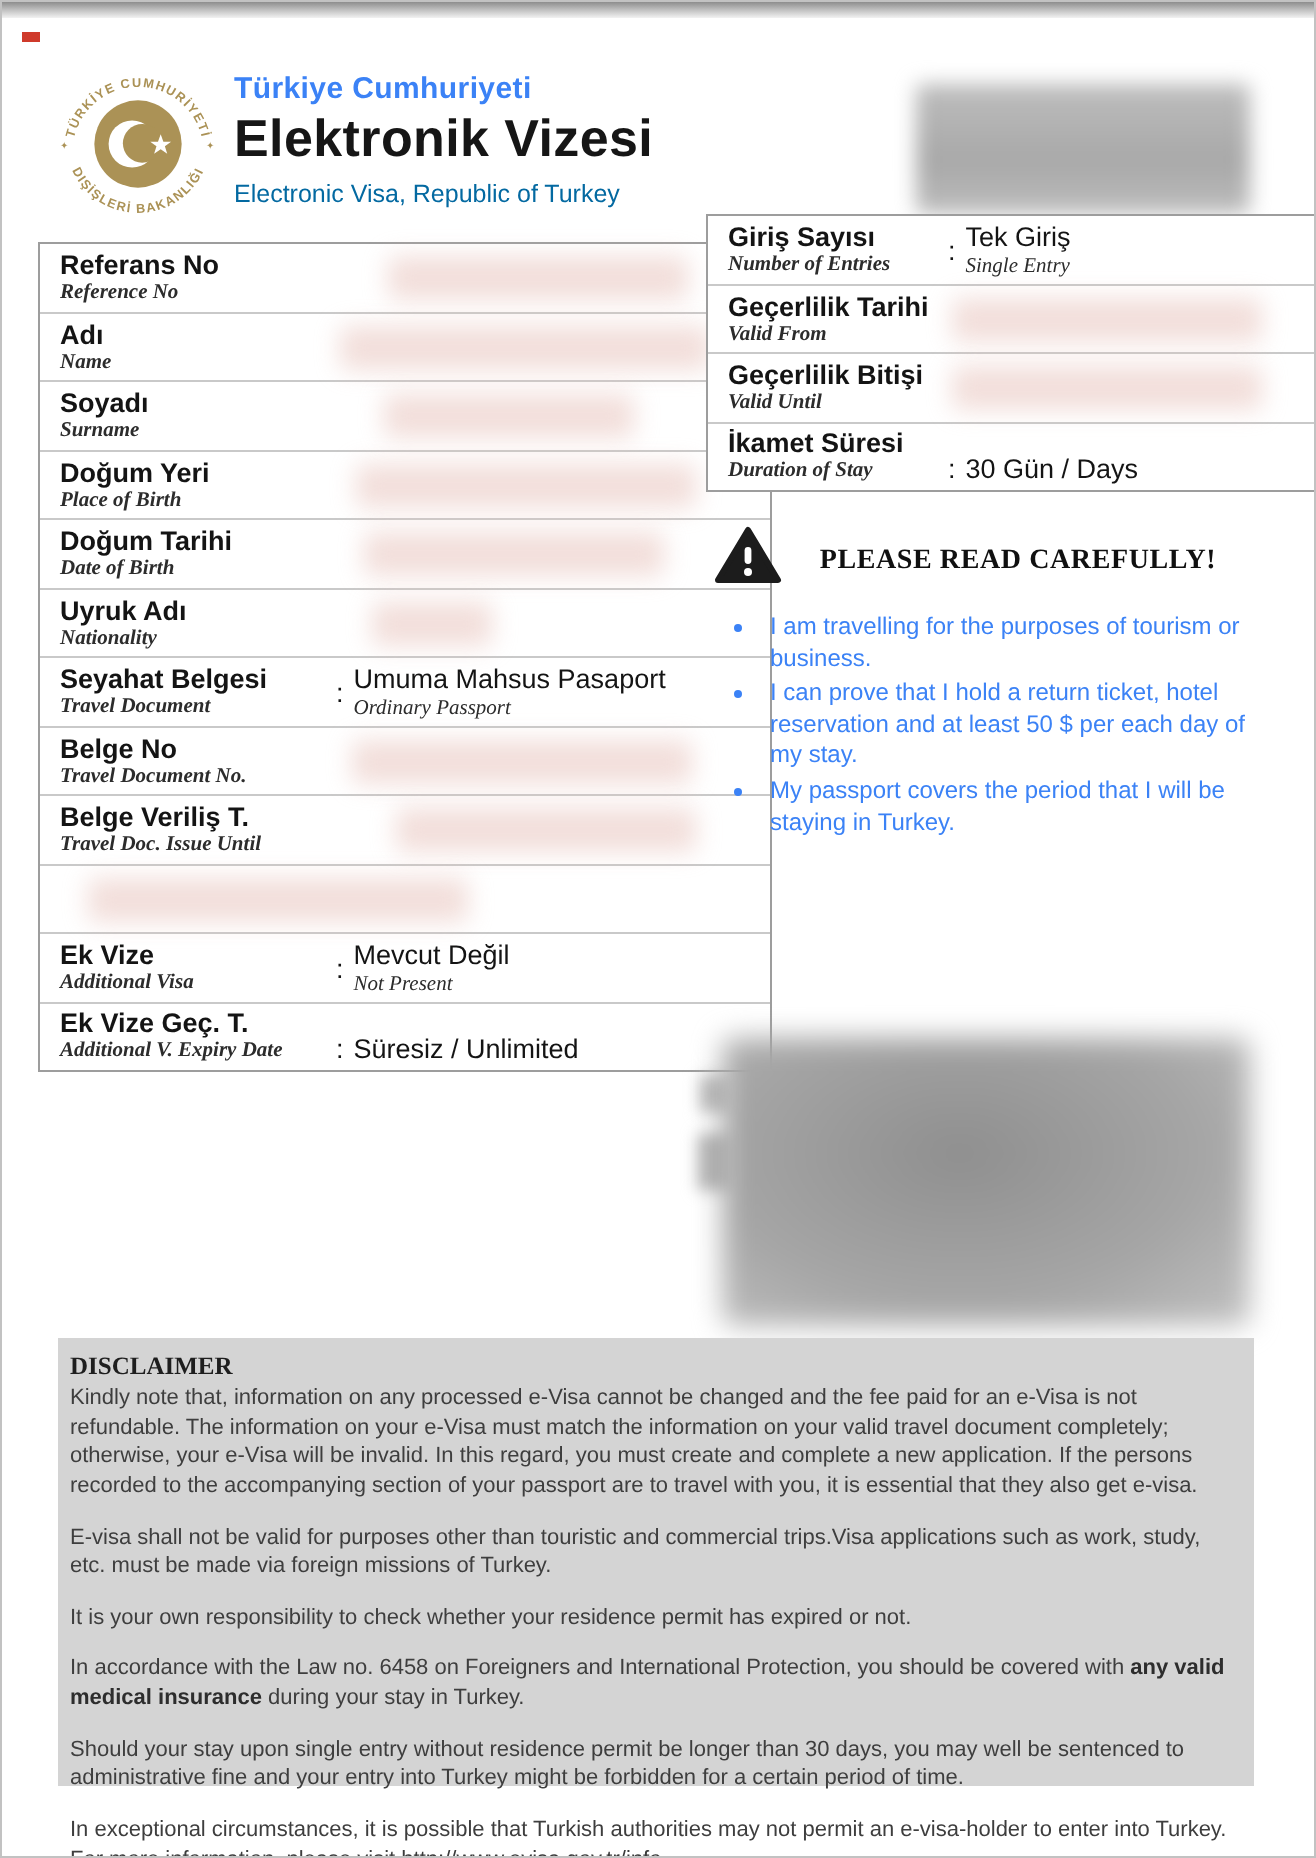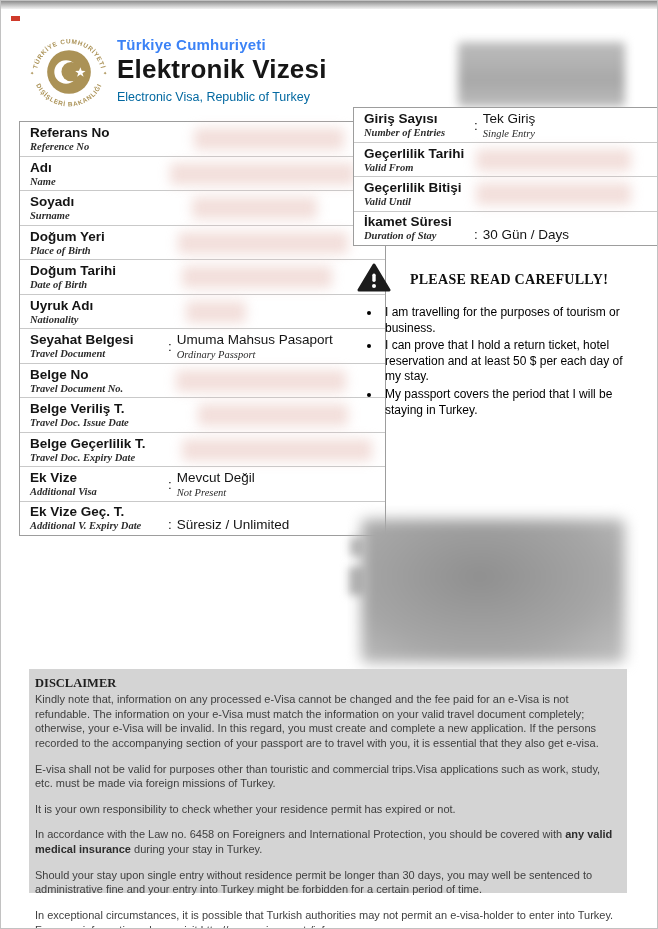--- a/index.html
+++ b/index.html
@@ -60,21 +60,21 @@
 
   
   .warning { position:absolute; left:352px; top:262px; width:280px; }
   .warning-header { display:flex; align-items:center; }
   .warning-icon { flex:0 0 auto; margin-left:4px; }
   .warning-title {
     flex:1 1 auto; text-align:center; font-family:"Liberation Serif", serif;
     font-weight:bold; font-size:14px; color:#101010; letter-spacing:.3px; padding-right:6px;
   }
   .warning-list { margin-top:8px; padding-left:28px; }
-  .warning-list li { font-size:12px; color:#000000; line-height:1.3; margin-bottom:2px; padding-left:4px; }
+  .warning-list li { font-size:12px; color:#3b82f6; line-height:1.3; margin-bottom:2px; padding-left:4px; }
 
   
   .big-redaction {
     position:absolute; left:360px; top:518px; width:264px; height:144px;
     background:radial-gradient(ellipse at 45% 40%, #8f8f8f 0%, #a6a6a6 60%, #c2c2c2 100%);
     filter:blur(7px); border-radius:6px;
   }
   .big-redaction-tab1 { position:absolute; left:349px; top:537px; width:15px; height:18px; background:#b9b9b9; filter:blur(4px); }
   .big-redaction-tab2 { position:absolute; left:348px; top:566px; width:17px; height:28px; background:#b3b3b3; filter:blur(4px); }
 
@@ -196,31 +196,27 @@
           <div class="label-tr">Belge No</div>
           <div class="label-en">Travel Document No.</div>
         </div>
         <div class="value-area">
           <div class="redaction"></div>
         </div>
       </div>
       <div class="row">
         <div class="labels">
           <div class="label-tr">Belge Veriliş T.</div>
-          <div class="label-en">Travel Doc. Issue Date</div>
-        </div>
-        <div class="value-area">
-          <div class="redaction"></div>
-        </div>
-      </div>
-      <div class="row">
-        <div class="labels">
-          <div class="label-tr">Belge Geçerlilik T.</div>
-          <div class="label-en">Travel Doc. Expiry Date</div>
-        </div>
+          <div class="label-en">Travel Doc. Issue Until</div>
+        </div>
+        <div class="value-area">
+          <div class="redaction"></div>
+        </div>
+      </div>
+      <div class="row">
         <div class="value-area">
           <div class="redaction"></div>
         </div>
       </div>
       <div class="row">
         <div class="labels">
           <div class="label-tr">Ek Vize</div>
           <div class="label-en">Additional Visa</div>
         </div>
         <div class="value-area">

